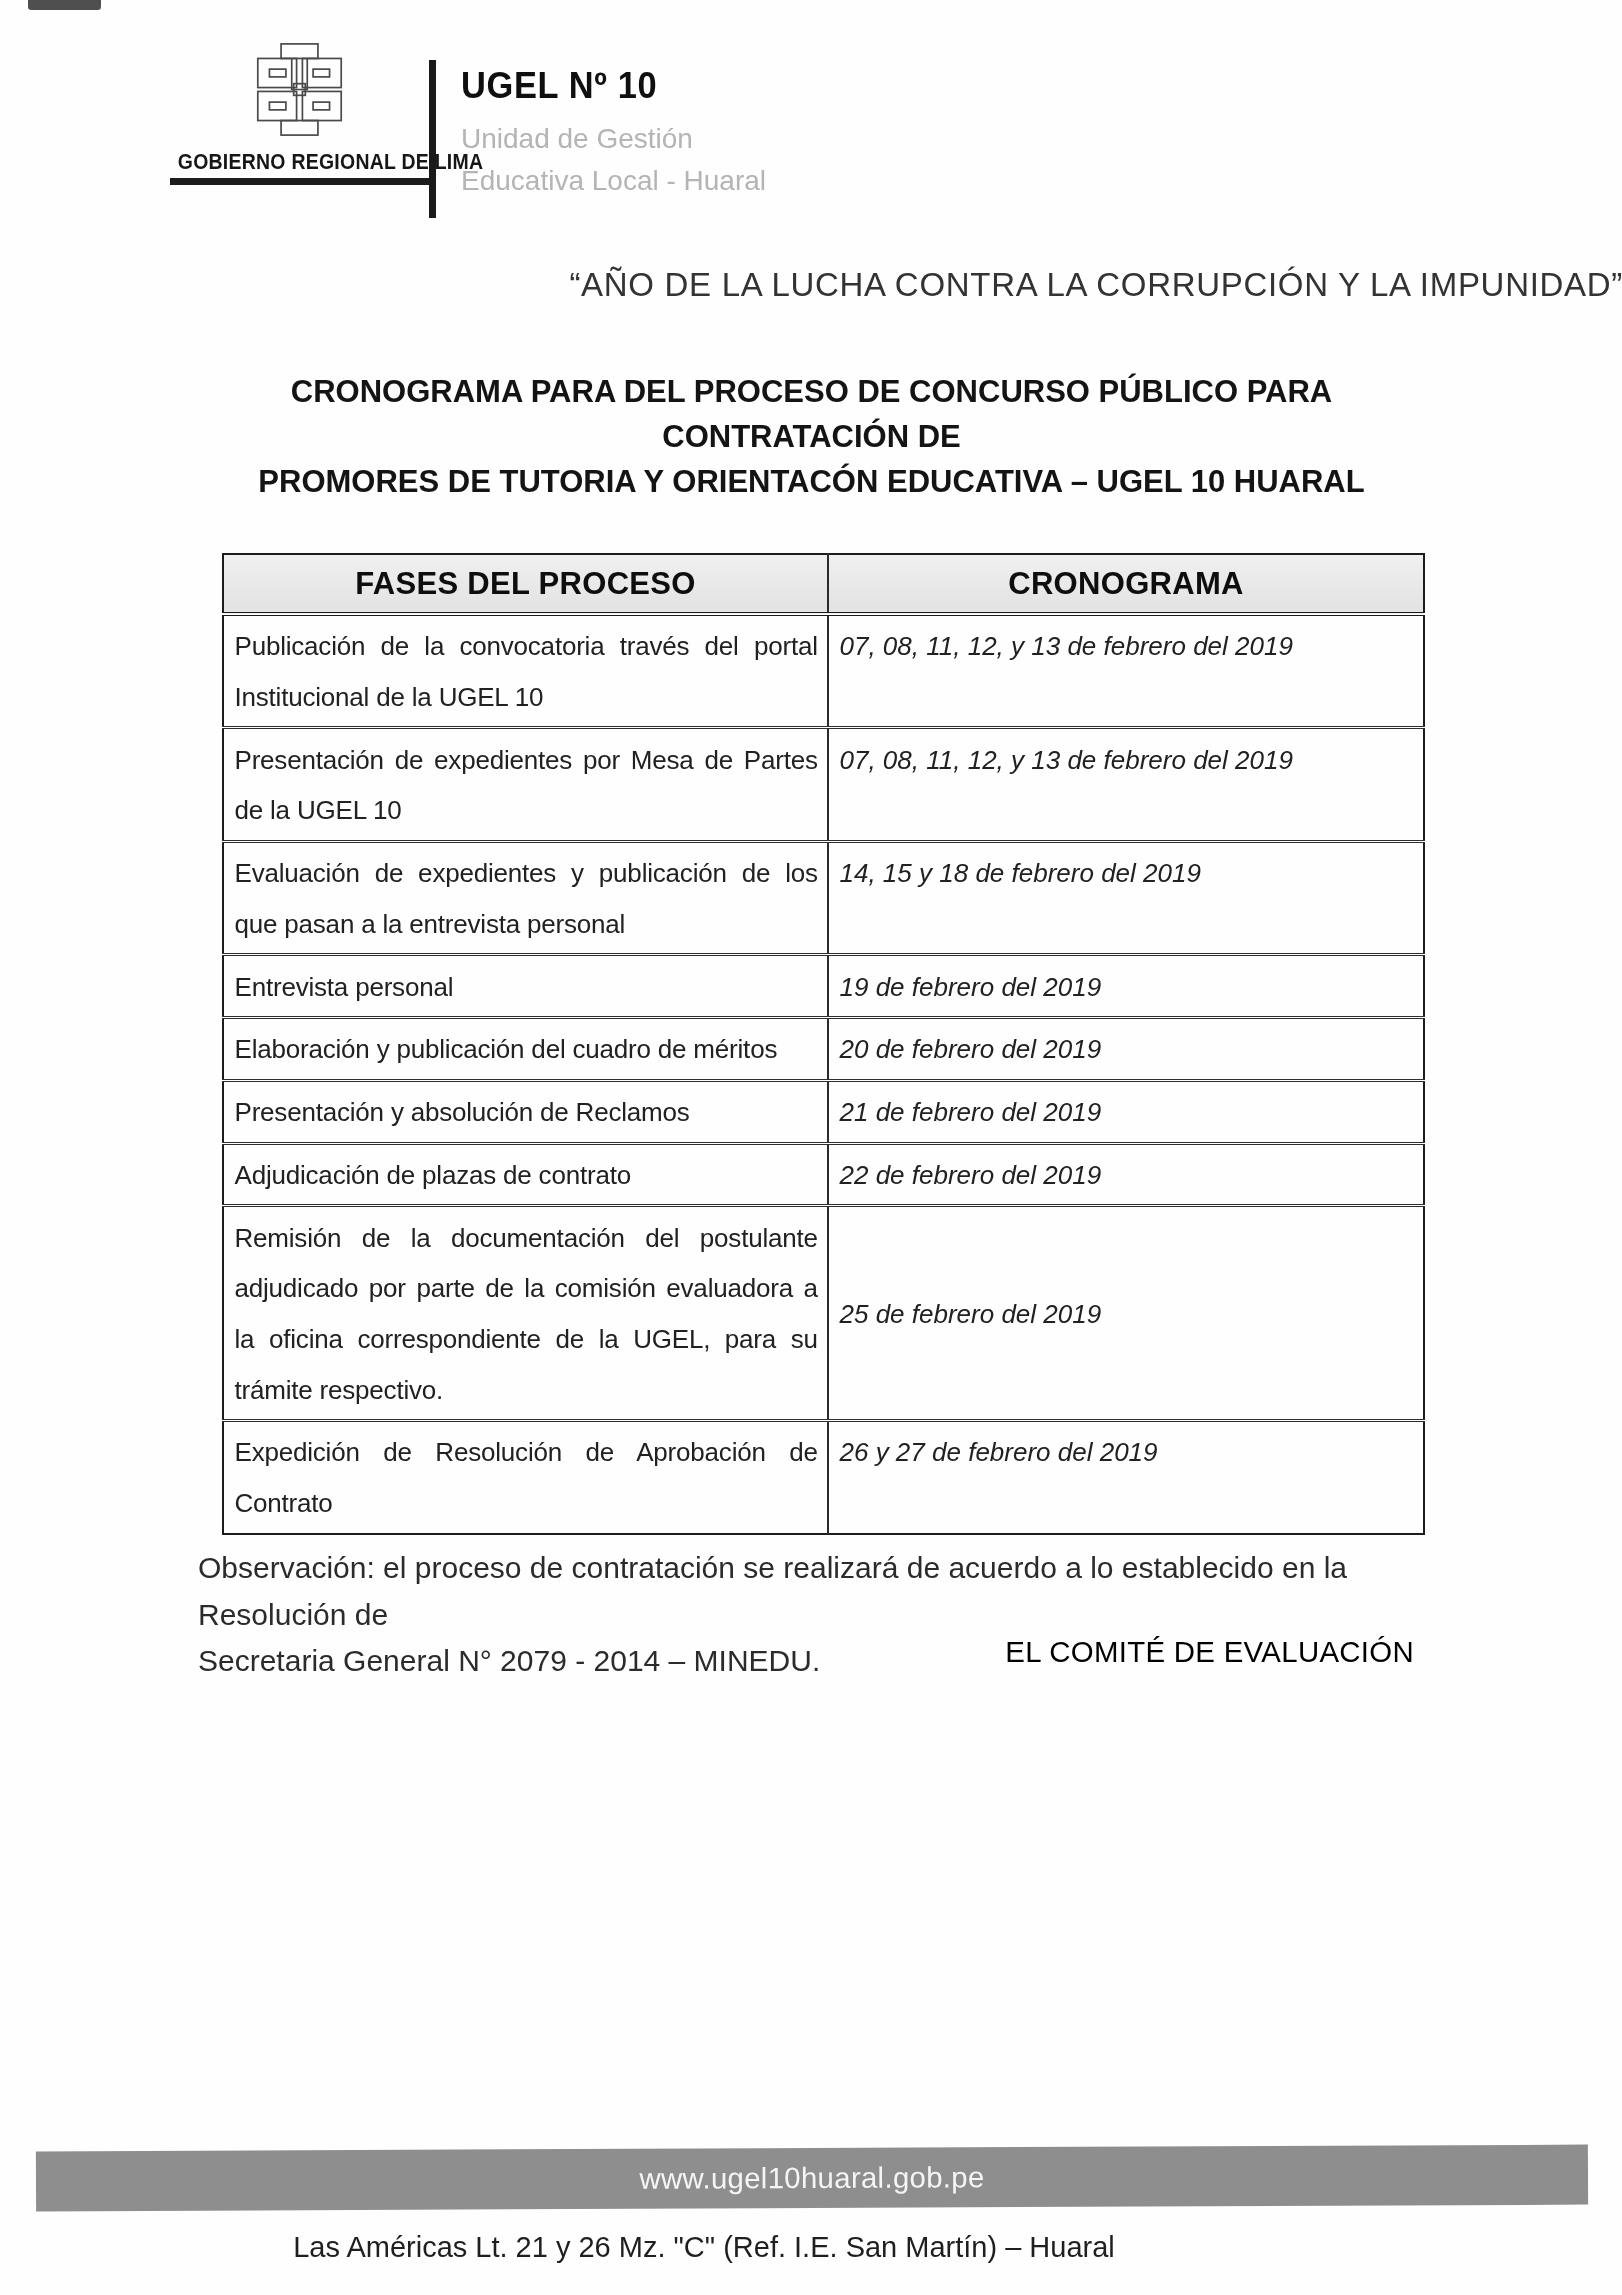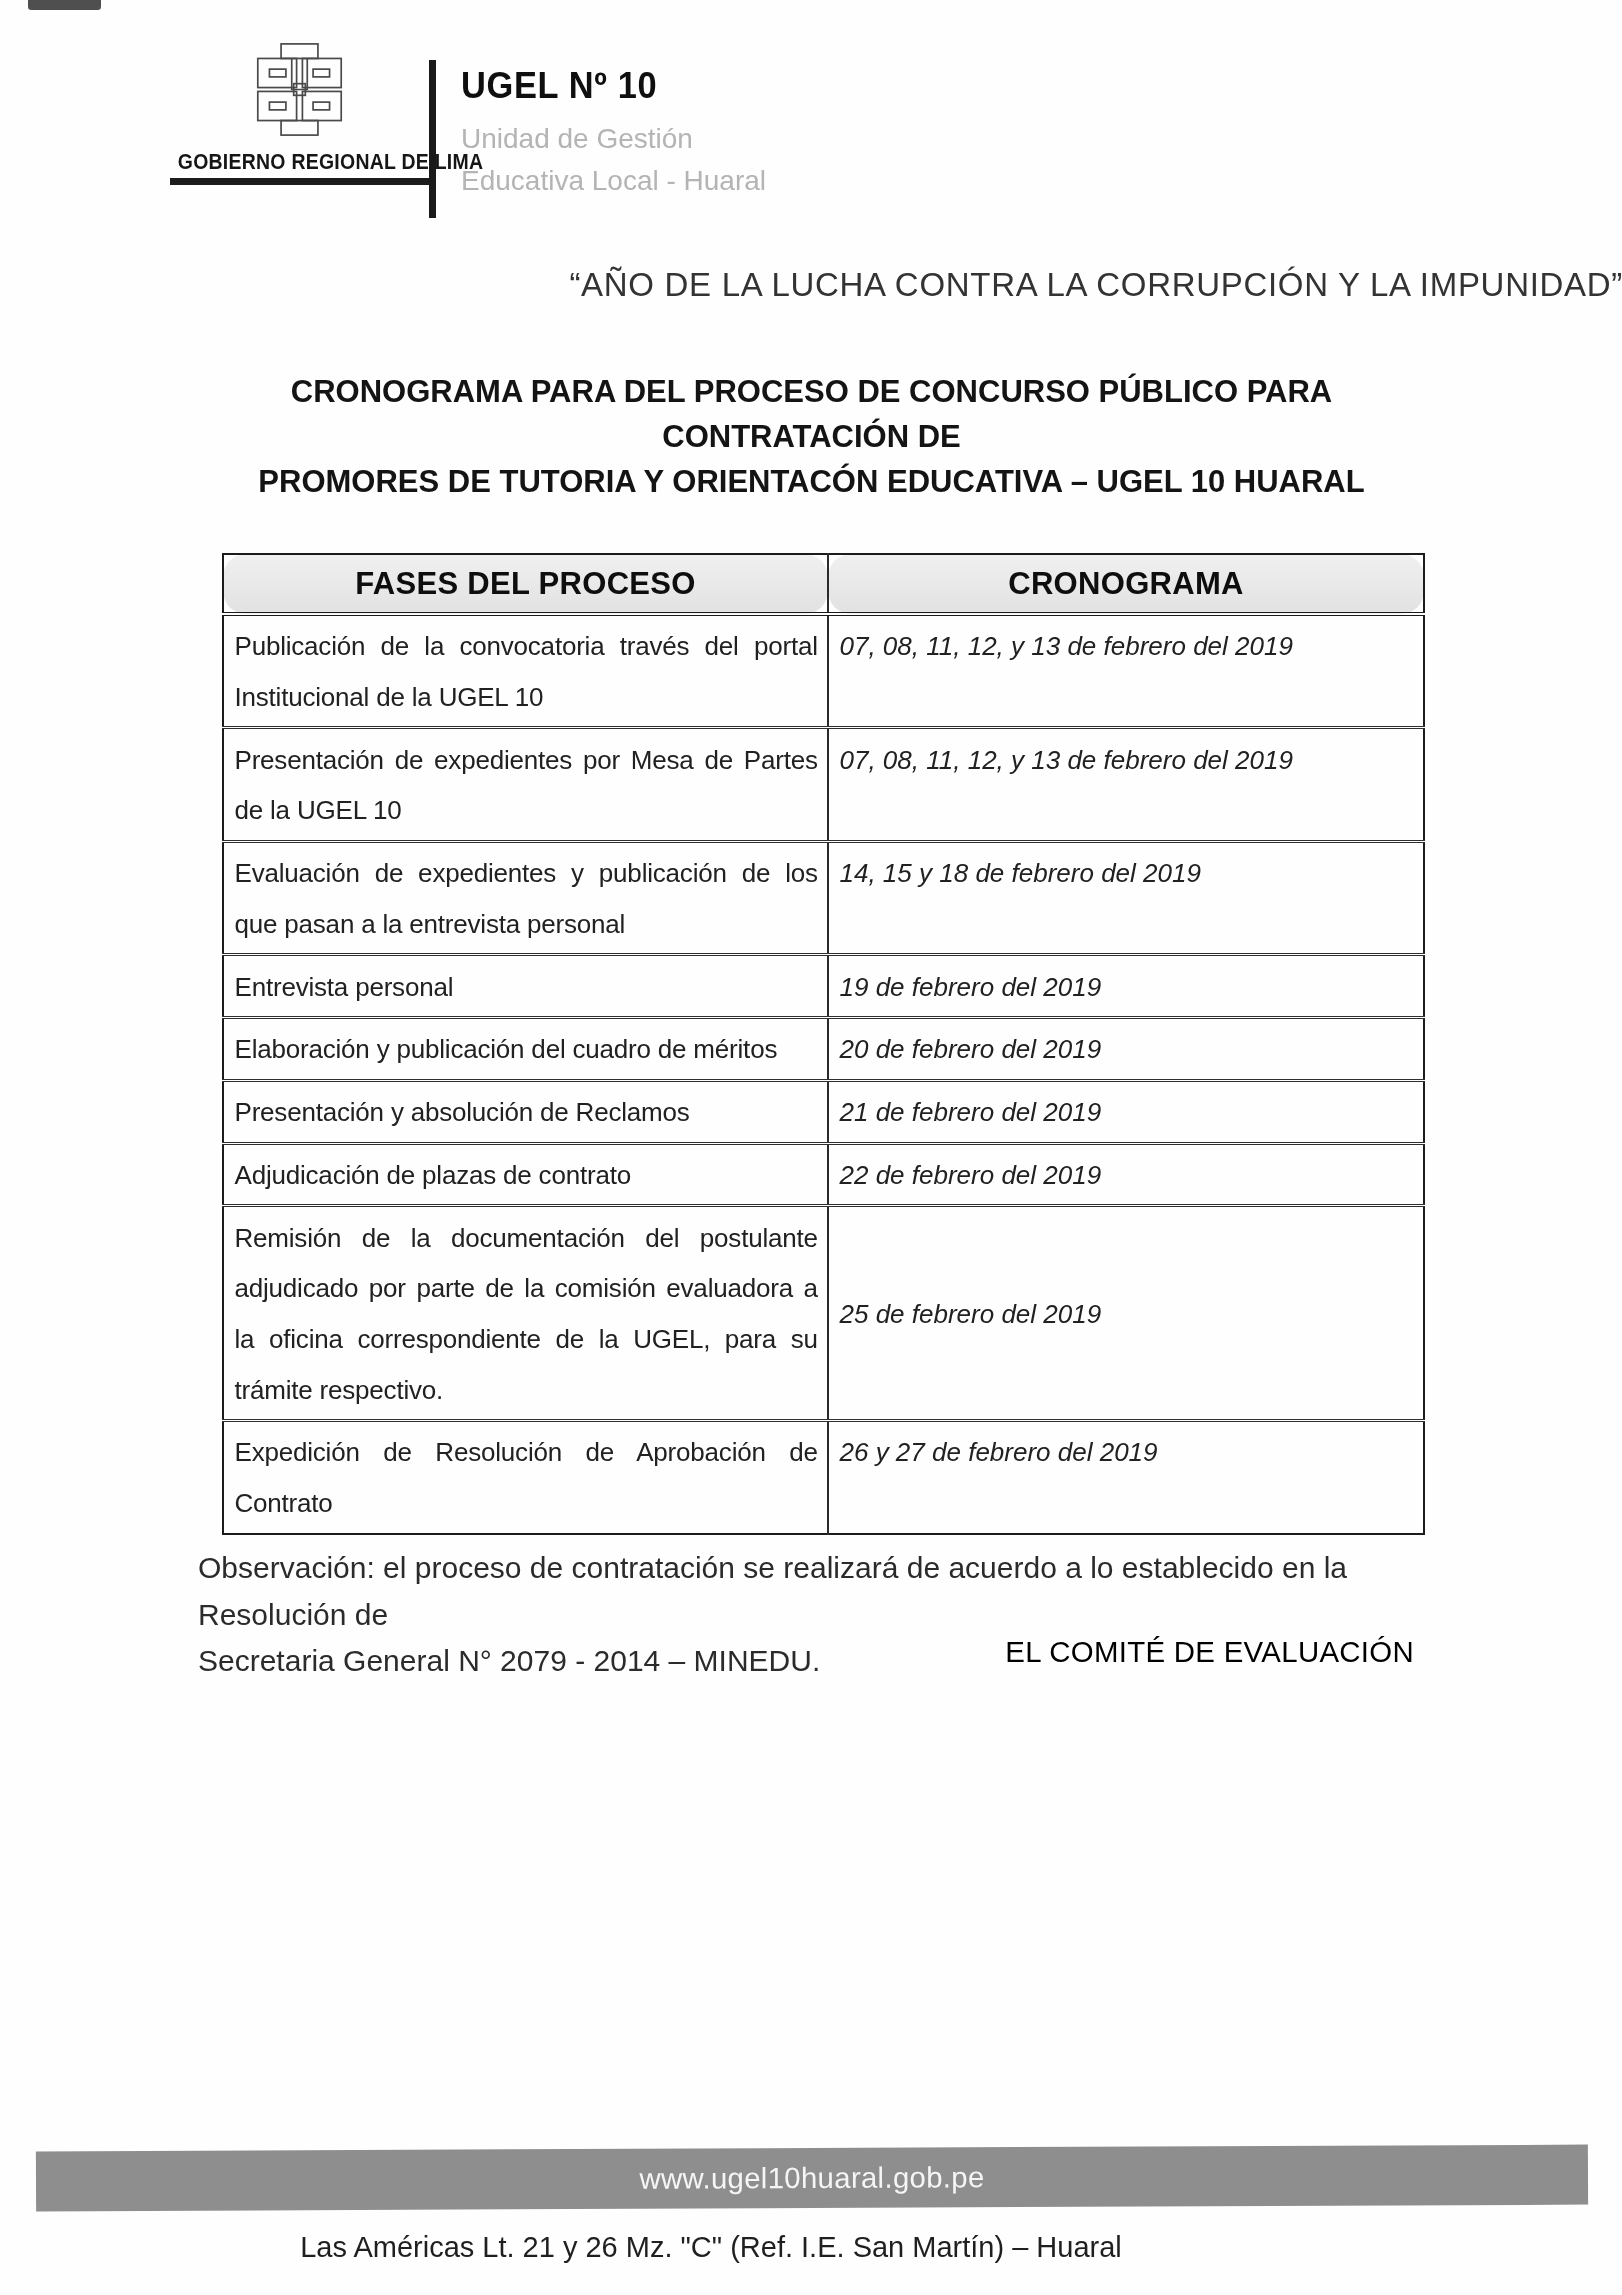--- a/index.html
+++ b/index.html
@@ -32,21 +32,20 @@
                white-space:pre-line; }
 
   
   table.crono { position:absolute; left:222px; top:553px; width:1203px;
                 border-collapse:collapse; table-layout:fixed; border:2.6px solid #1c1c1c; }
   table.crono th {
     background:linear-gradient(180deg,#f0f0f0,#e2e2e2);
     font-size:31px; font-weight:bold; color:#0e0e0e; letter-spacing:0.3px;
     height:55px; text-align:center; vertical-align:middle;
     border-bottom:4.6px double #1a1a1a;
-    border-radius:23px;
   }
   th.col-fase { width:601px; border-right:2px solid #2a2a2a; }
   table.crono td {
     font-size:26px; color:#212121; vertical-align:top;
     padding:5.2px 9.2px 3.9px 10.5px; line-height:1.95;
     border-bottom:3.9px double #2f2f2f;
   }
   td.fase { border-right:2px solid #2a2a2a; text-align:justify; letter-spacing:-0.2px; }
   td.fecha { padding-left:11.8px;font-style:italic; }
   tbody tr:last-child td { border-bottom:none; }
@@ -58,21 +57,21 @@
                  white-space:pre-line; }
   .signature { position:absolute; left:196px; top:1635px; width:1218px; text-align:right;
                font-size:29.4px; font-weight:normal; color:#000000; letter-spacing:0.3px; }
 
   
   .footer-bar { position:absolute; left:36px; top:2148px; width:1552px; height:60px;
                 background:#8e8e8e; transform:rotate(-0.25deg);
                 display:flex; align-items:center; justify-content:center; }
   .footer-bar .url { color:#f5f5f5; font-size:29.4px; letter-spacing:0.3px; }
   .address { position:absolute; left:0; top:2231px; width:1408px; text-align:center;
-             font-size:29px; color:#1f1f1f;padding-left:7px; }
+             font-size:29px; color:#1f1f1f; }
 </style>
 </head>
 <body>
 
 <div class="page">
 
   <div class="smudge"></div>
 
   <svg class="logo" viewBox="0 0 200 200" fill="none" stroke="#4a4a4a" stroke-width="3.5">
     <rect x="62" y="6" width="76" height="30"></rect>

